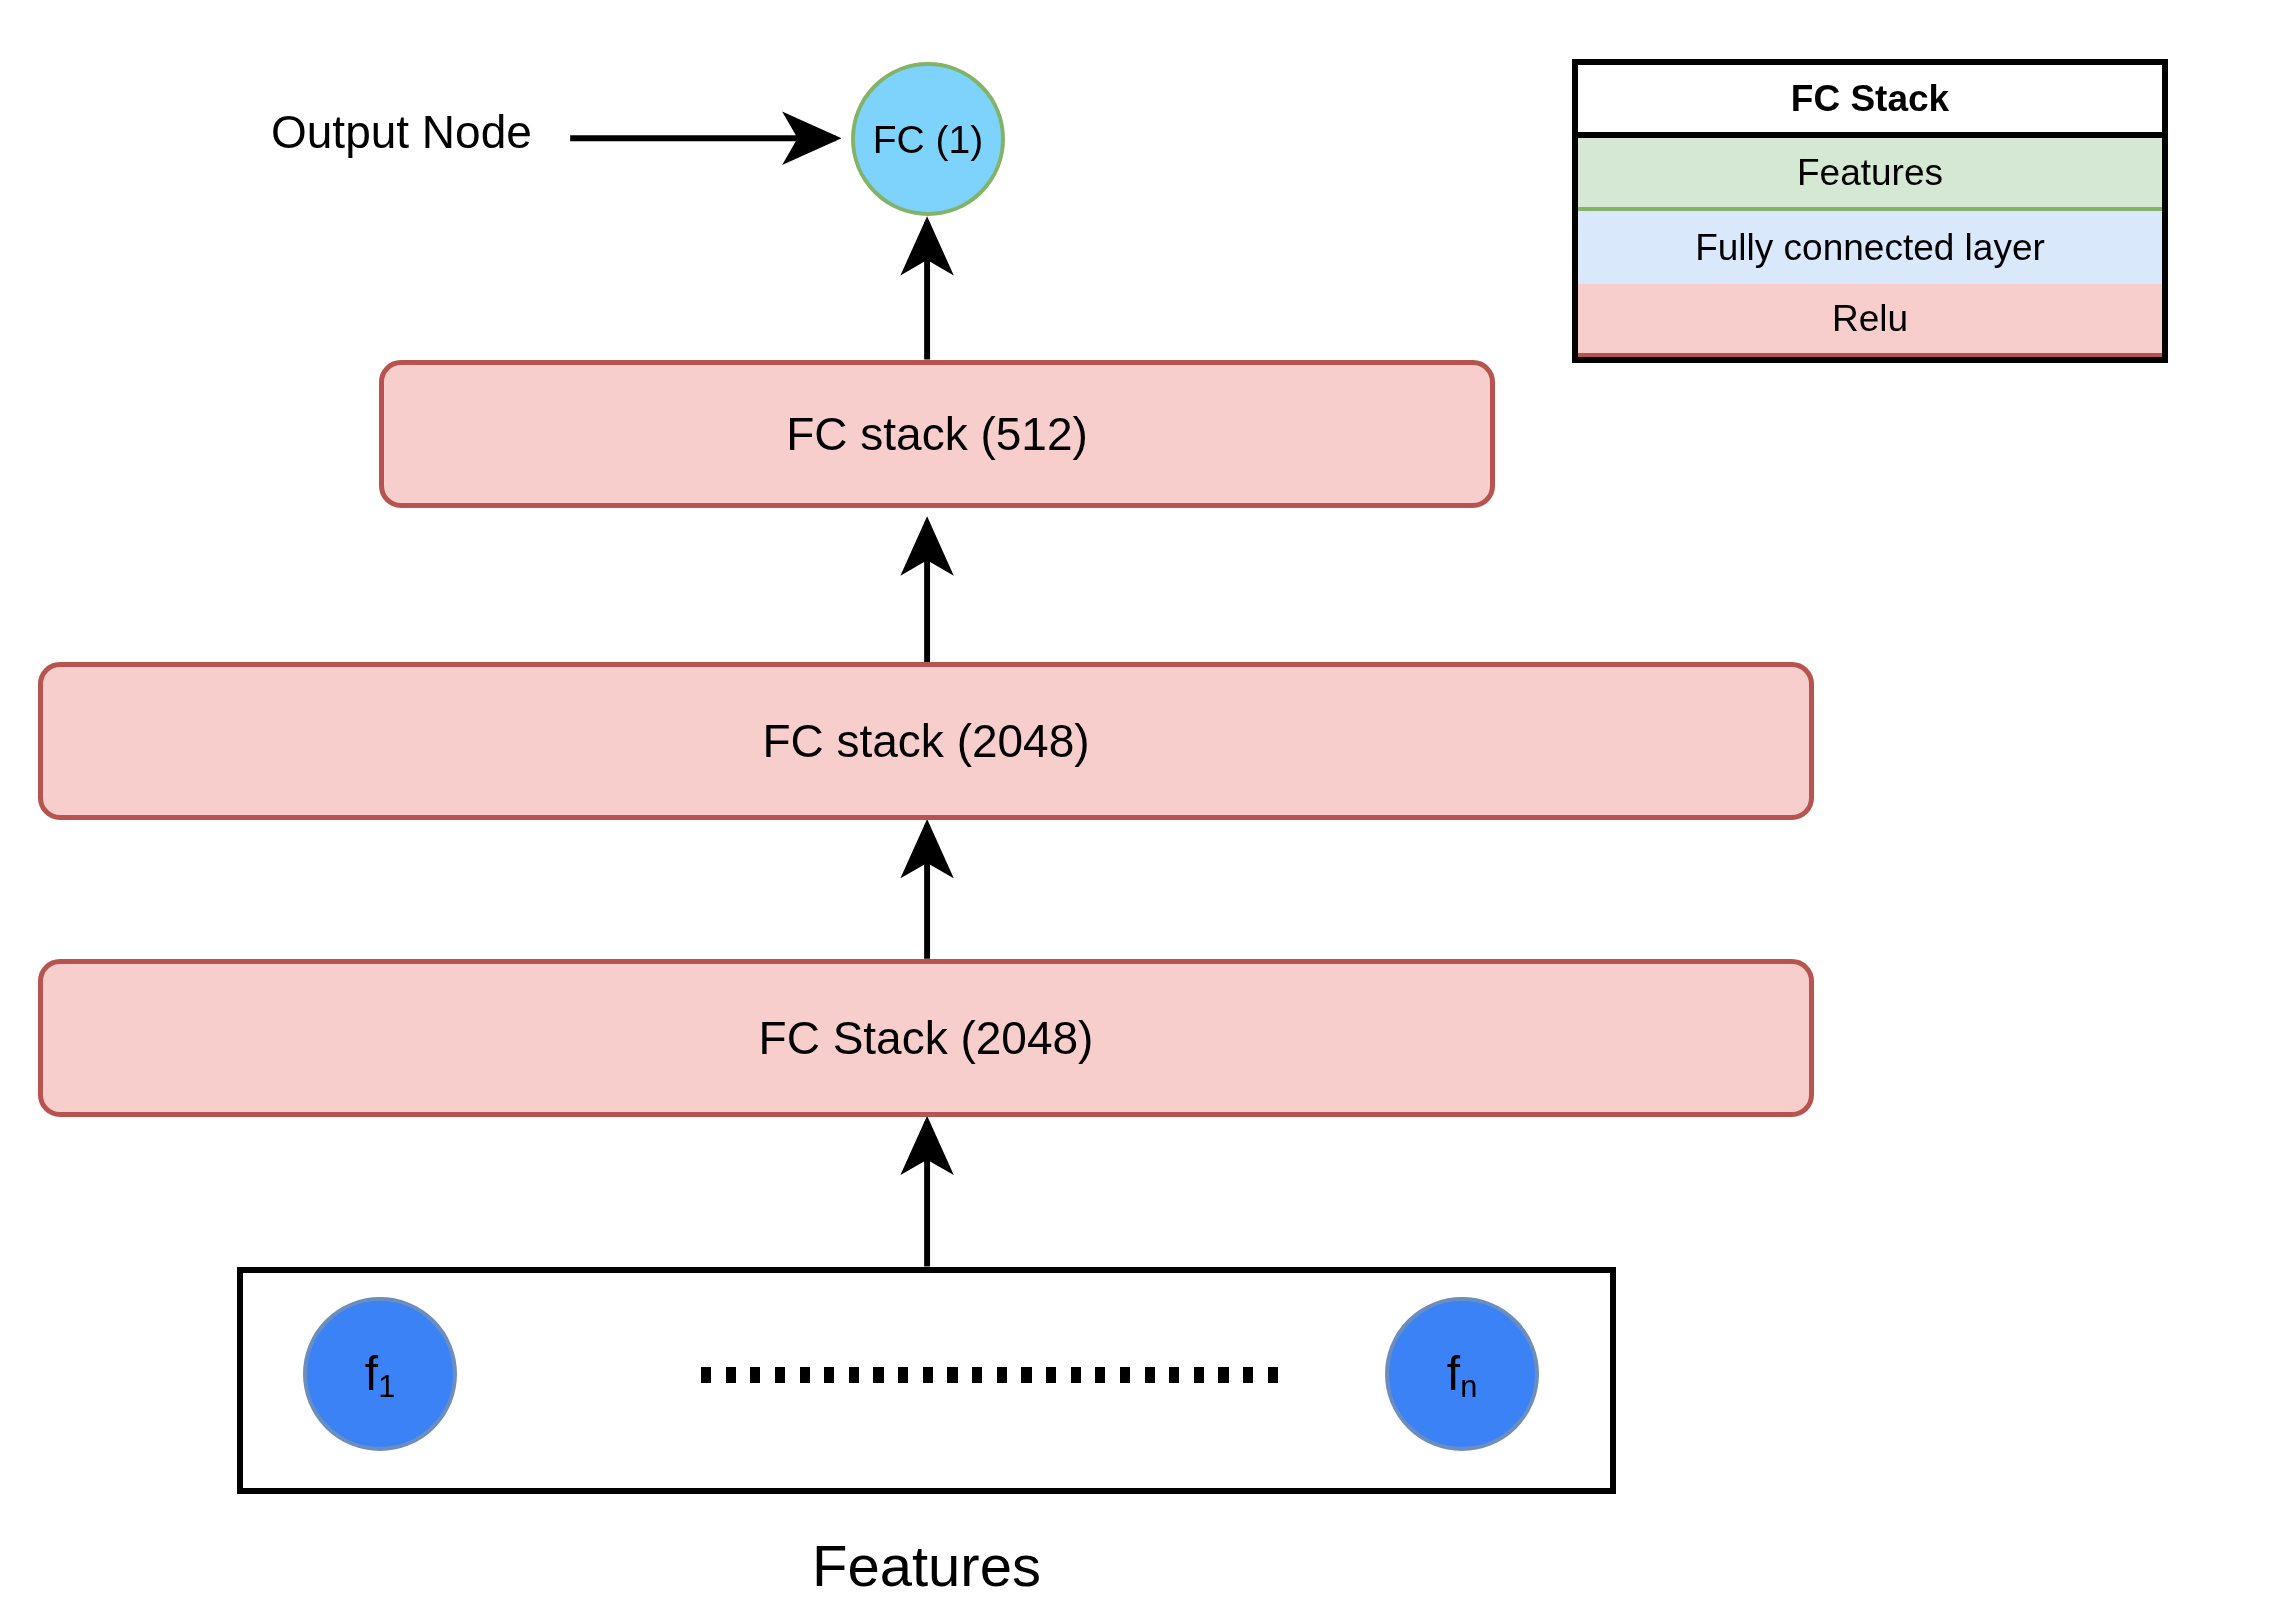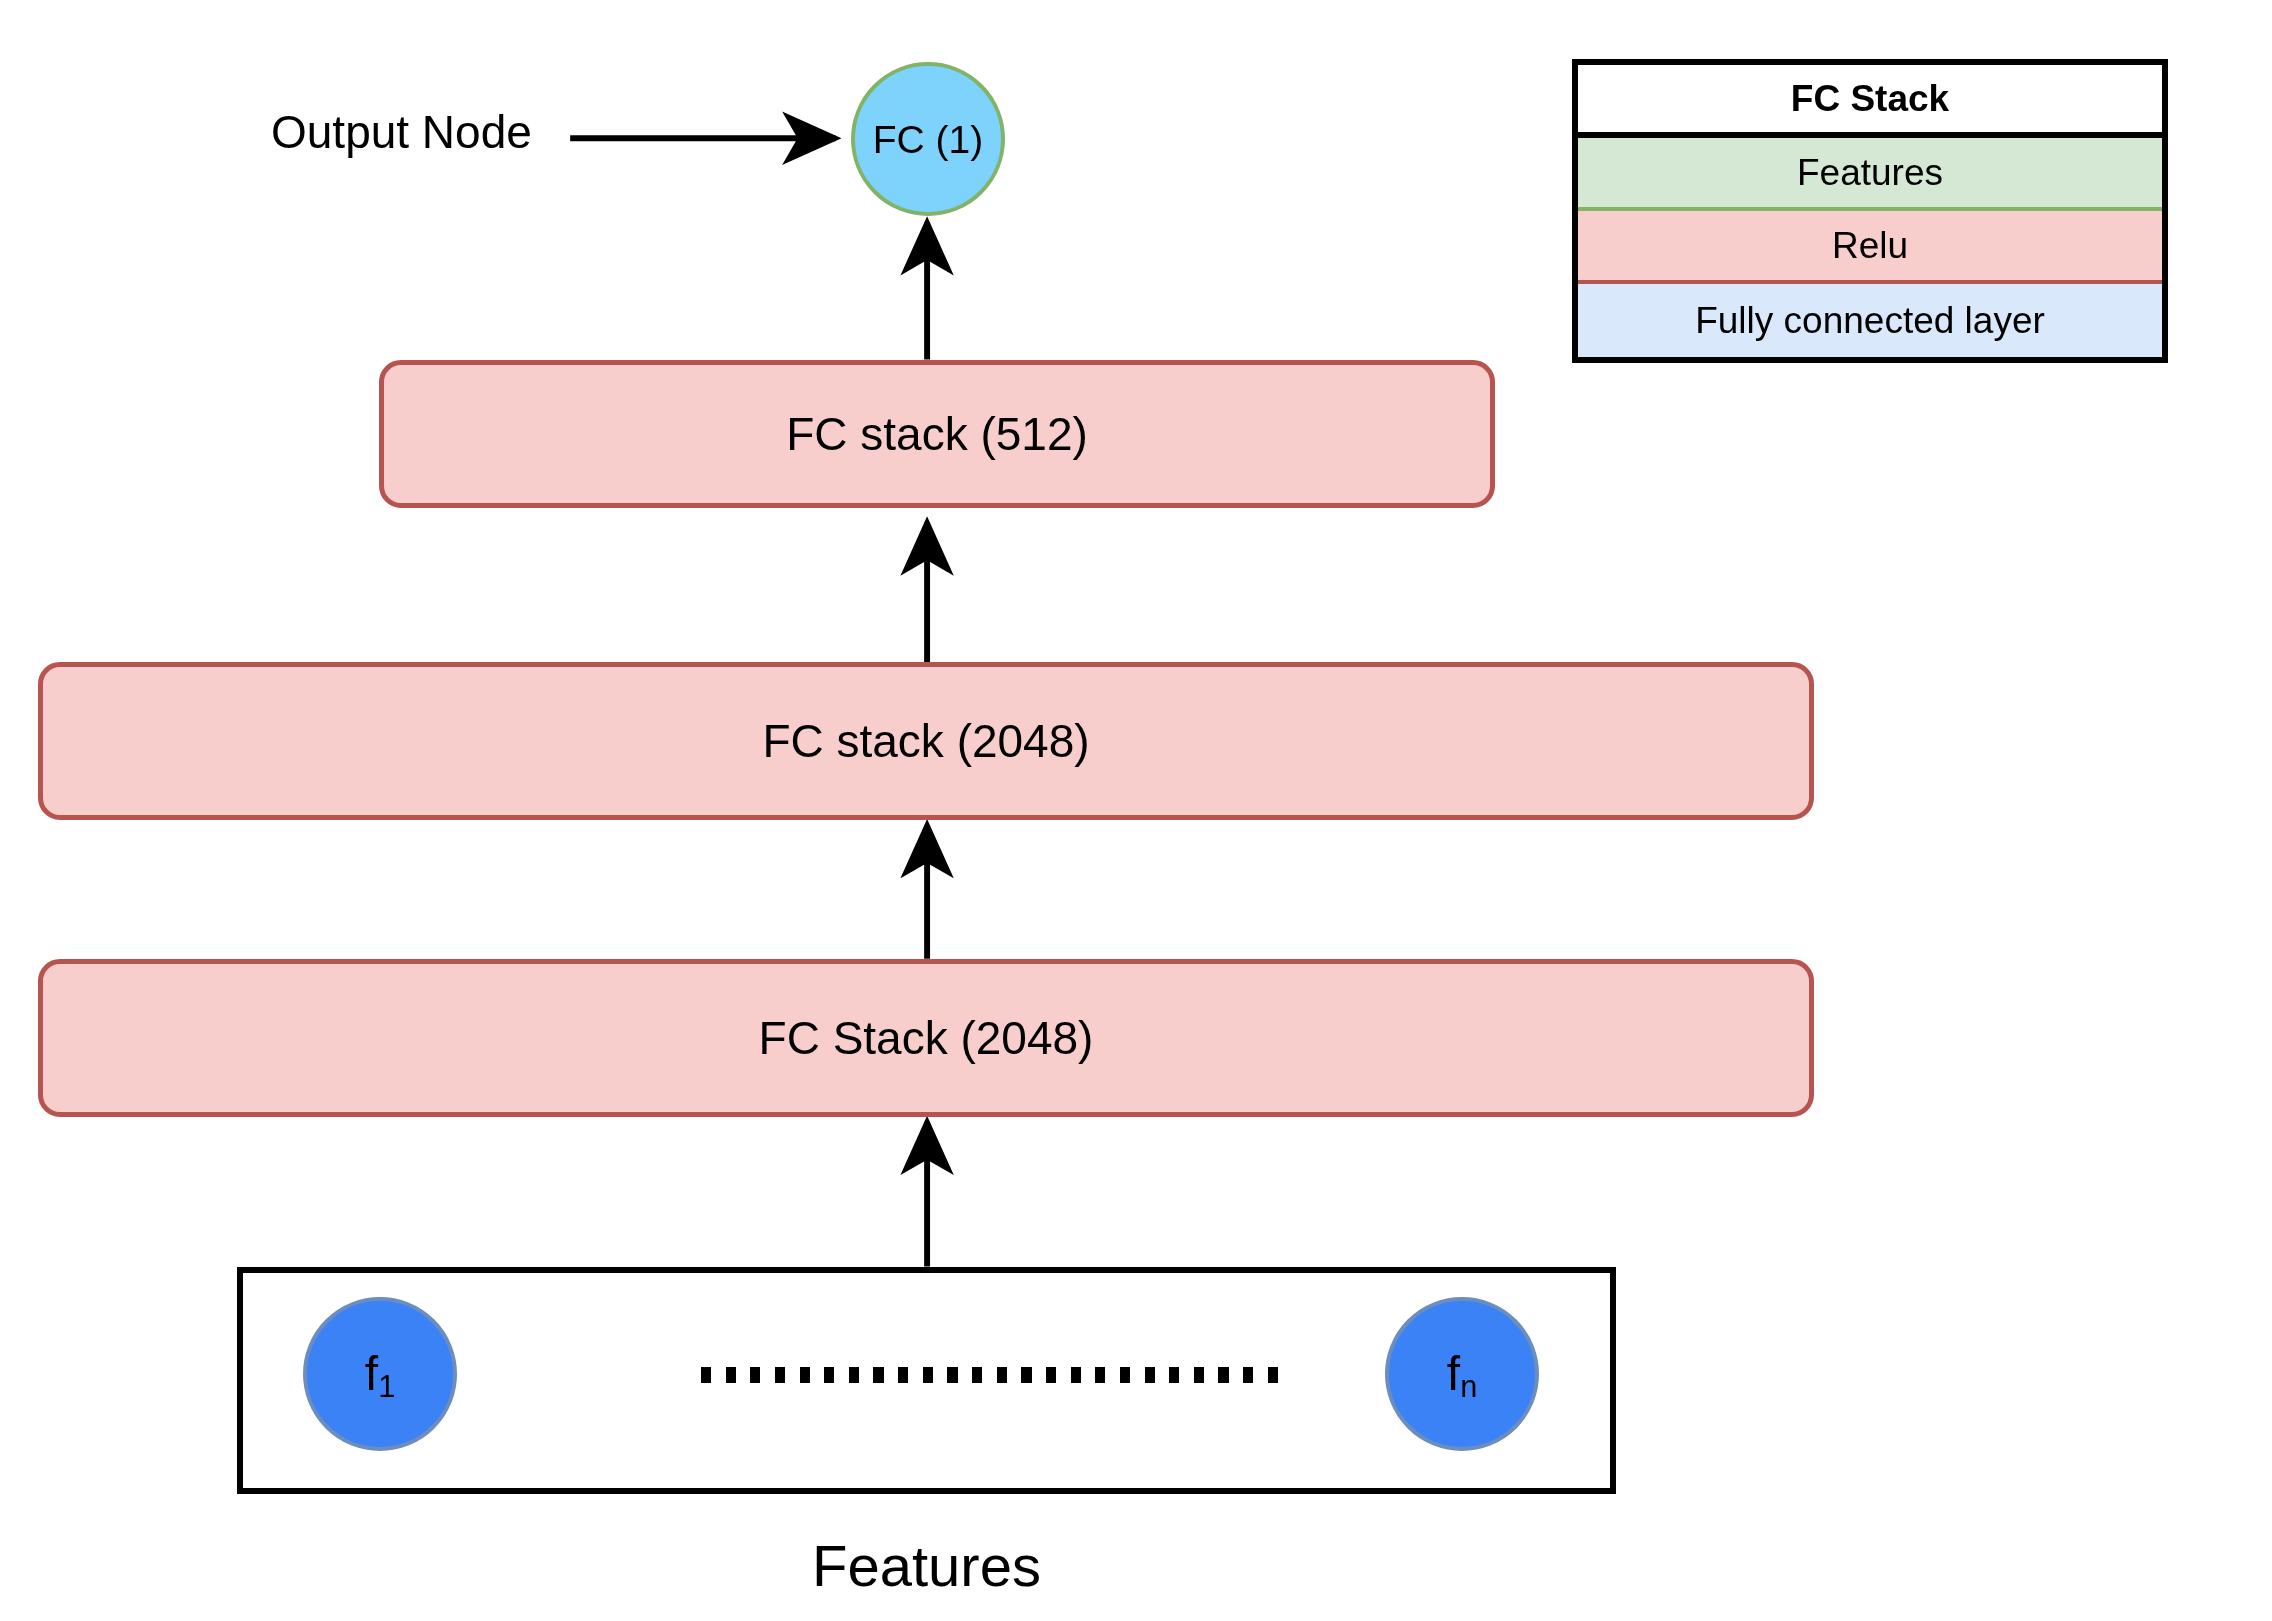--- a/index.html
+++ b/index.html
@@ -255,18 +255,18 @@
 
   <div class="feature-node fnode-n">
     <span><span>f</span><sub>n</sub></span>
   </div>
 
   <div class="features-caption">Features</div>
 
   <div class="legend">
     <div class="legend-row legend-title">FC Stack</div>
     <div class="legend-row legend-dropout">Features</div>
+    <div class="legend-row legend-fc">Fully connected layer</div>
     <div class="legend-row legend-relu">Relu</div>
-    <div class="legend-row legend-fc">Fully connected layer</div>
   </div>
 
 </div>
 
 
 </body></html>

